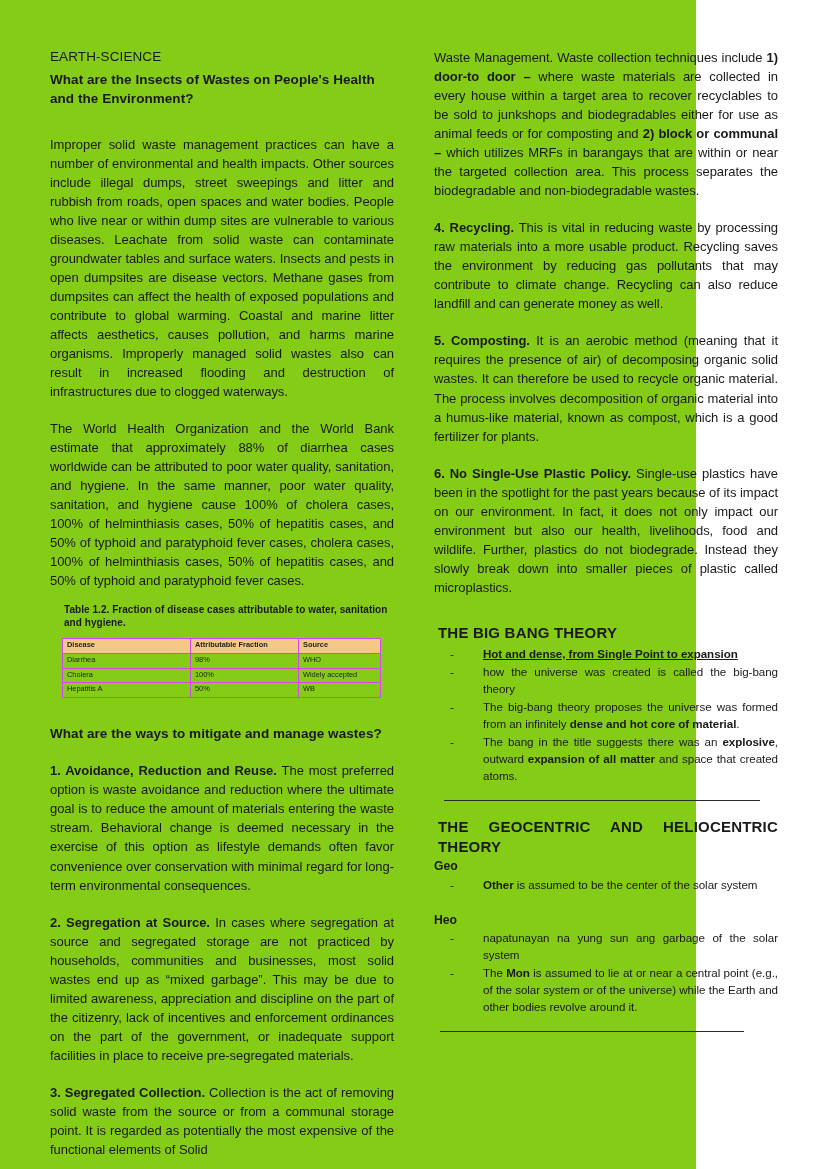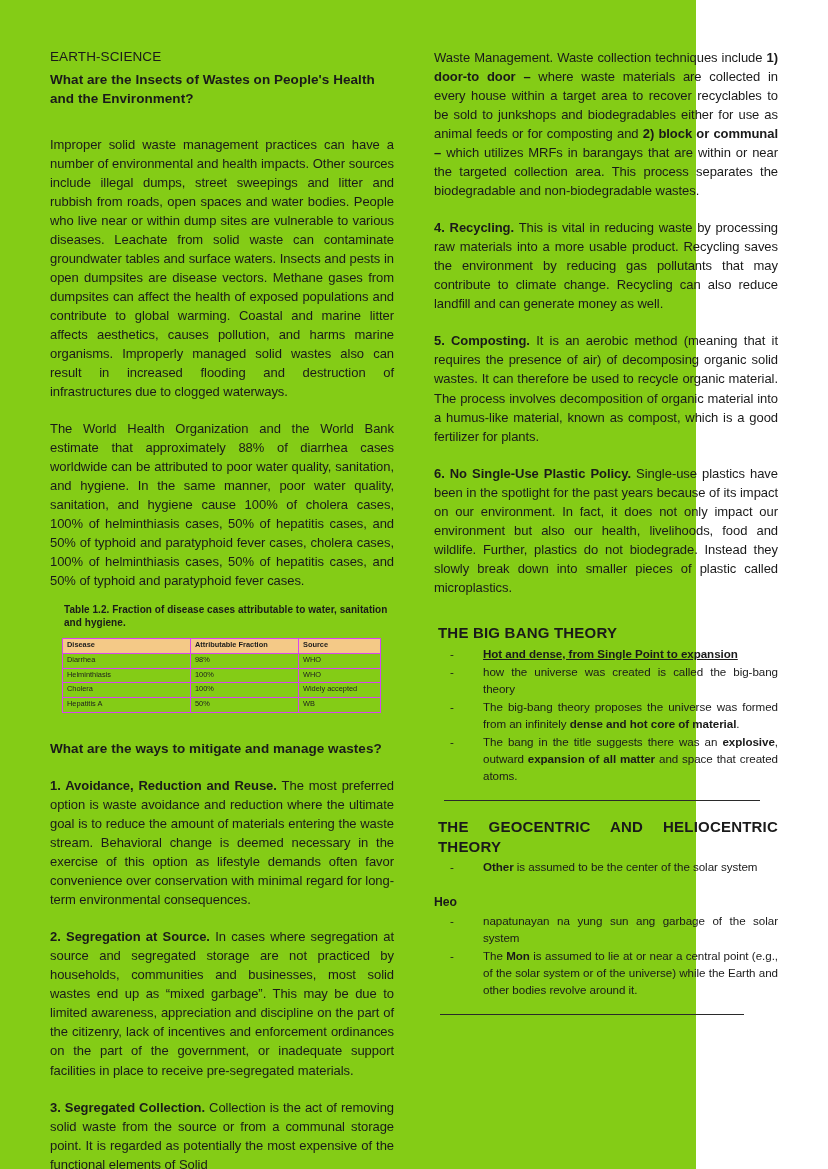--- a/index.html
+++ b/index.html
@@ -188,25 +188,20 @@
             <th>Source</th>
           </tr>
         </thead>
         <tbody>
           <tr>
             <td>Diarrhea</td>
             <td>98%</td>
             <td>WHO</td>
           </tr>
           <tr>
-            <td>Helminthiasis</td>
-            <td>100%</td>
-            <td>WHO</td>
-          </tr>
-          <tr>
             <td>Cholera</td>
             <td>100%</td>
             <td>Widely accepted</td>
           </tr>
           <tr>
             <td>Hepatitis A</td>
             <td>50%</td>
             <td>WB</td>
           </tr>
         </tbody>
@@ -254,20 +249,21 @@
           <li class="emph"><span class="dash">-</span><span class="txt"><b>Hot and dense, from Single Point to expansion</b></span></li>
           <li><span class="dash">-</span><span class="txt"><span>how the universe was created is called the big-bang theory</span></span></li>
           <li><span class="dash">-</span><span class="txt"><span>The big-bang theory proposes the universe was formed from an infinitely </span><b>dense and hot core of material</b><span>.</span></span></li>
           <li><span class="dash">-</span><span class="txt"><span>The bang in the title suggests there was an </span><b>explosive</b><span>, outward </span><b>expansion of all matter</b><span> and space that created atoms.</span></span></li>
         </ul>
 
       <hr class="rule">
 
       <h2 class="bighead justified">THE GEOCENTRIC AND HELIOCENTRIC THEORY</h2>
 
+      <div class="minihead">Geo</div>
 
       <ul class="dashlist" id="geo-list">
           <li><span class="dash">-</span><span class="txt"><b>Other</b><span> is assumed to be the center of the solar system</span></span></li>
         </ul>
 
       <div class="gap-md"></div>
 
       <div class="minihead">Heo</div>
 
       <ul class="dashlist" id="heo-list">

